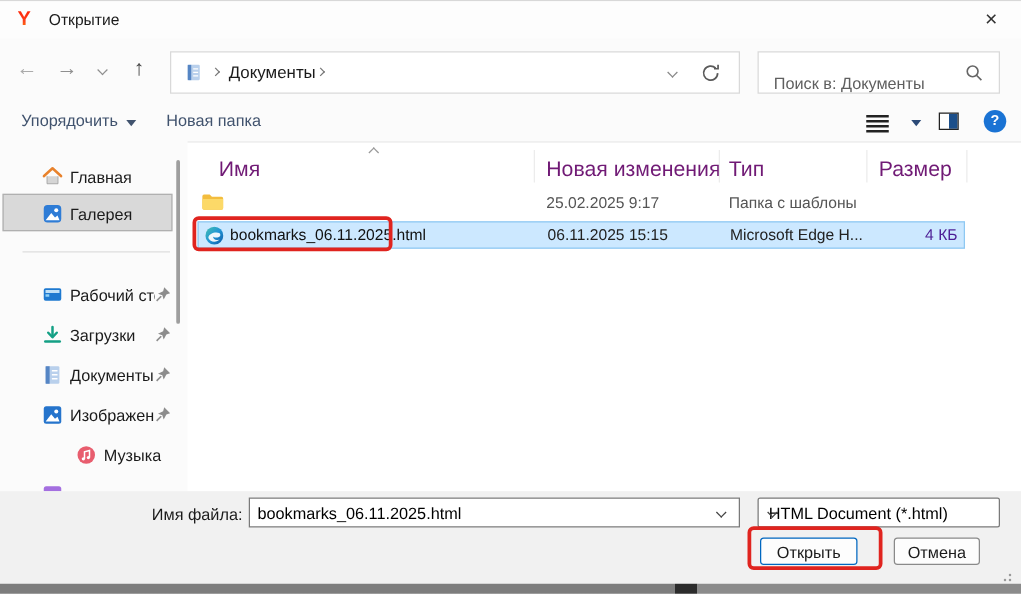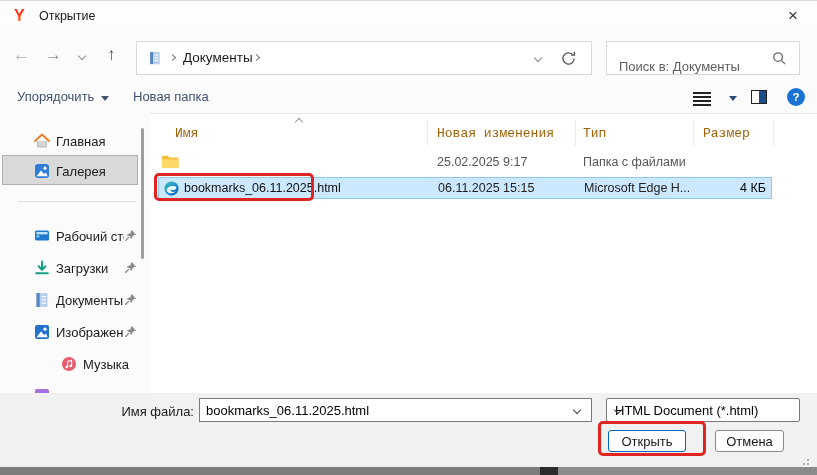--- a/index.html
+++ b/index.html
@@ -46,29 +46,29 @@
   .sidebar { position:absolute; left:0; top:0; width:148px; height:280px; }
   .sideitem { position:absolute; left:0; width:140px; height:28px; font-size:13px; color:#1b1b1b; }
   .sideitem .sicon { position:absolute; left:34px; top:6px; }
   .sideitem .slabel { position:absolute; left:56px; top:7px; white-space:nowrap; overflow:hidden; max-width:68px; }
   .sideitem .pin { position:absolute; left:124px; top:7px; }
   .sel-gallery { position:absolute; left:2px; top:42px; width:136px; height:30px; background:#d9d9d9; border:1px solid #b0b0b0; }
   .side-sep { position:absolute; left:18px; top:88px; width:118px; height:1px; background:#dedede; }
   .side-scroll { position:absolute; left:141px; top:15px; width:3px; height:131px; background:#9e9e9e; border-radius:2px; }
 
   .listpane { position:absolute; left:150px; top:0; width:667px; height:280px; background:#fff; border-top:1px solid #e5e5e5; }
-  .colhead { position:absolute; top:12px; font-size:13px; color:#a16207;font-family:Liberation Mono, monospace; }
+  .colhead { position:absolute; top:12px; font-size:17px; color:#701a75; }
   .sortcaret { position:absolute; left:146px; top:5px; color:#999; }
   .coldiv { position:absolute; top:6px; width:1px; height:26px; background:#ececec; }
   .frow { position:absolute; left:8px; width:614px; height:22px; font-size:12.5px; color:#333; }
   .frow .ficon { position:absolute; left:3px; top:2px; }
   .frow .fname { position:absolute; left:25px; top:3px; white-space:nowrap; }
   .frow .fdate { position:absolute; left:279px; top:3px; color:#555; }
   .frow .ftype { position:absolute; left:425px; top:3px; color:#555; }
-  .frow .fsize { position:absolute; right:5px; top:3px; color:#000000;margin-left:24px; }
+  .frow .fsize { position:absolute; right:5px; top:3px; color:#4c1d95;margin-left:24px; }
   .frow.selected { background:#cce8ff; border:1px solid #8ec8f2; color:#111; }
   .frow.selected .fdate,.frow.selected .ftype { color:#222; }
 
   
   .redbox { position:absolute; border:3px solid #e0241f; border-radius:5px; z-index:30; }
   .redbox1 { left:154px; top:172px; width:160px; height:28px; }
   .redbox2 { left:598px; top:420px; width:108px; height:35px; }
 
   
   .footer { position:absolute; left:0; top:392px; width:817px; height:74px; background:#f1f1f1; }
@@ -252,21 +252,21 @@
       <span class="coldiv" style="left:425px;"></span>
       <span class="coldiv" style="left:543px;"></span>
       <span class="coldiv" style="left:623px;"></span>
 
       <div class="frow" style="top:38px;">
         <svg class="ficon" width="18" height="15" viewBox="0 0 20 16">
           <path d="M1 3 a1.5 1.5 0 0 1 1.5 -1.5 h5 l2 2 h8.5 a1.5 1.5 0 0 1 1.5 1.5 v8.5 a1.5 1.5 0 0 1 -1.5 1.5 h-15.5 a1.5 1.5 0 0 1 -1.5 -1.5 z" fill="#f3bd3e"></path>
           <path d="M1 5.4 h18.5 v8.1 a1.5 1.5 0 0 1 -1.5 1.5 h-15.5 a1.5 1.5 0 0 1 -1.5 -1.5 z" fill="#fcd968"></path>
         </svg>
         <span class="fdate">25.02.2025 9:17</span>
-        <span class="ftype">Папка с файлами</span>
+        <span class="ftype">Папка с шаблоны</span>
         <span class="fsize"></span>
       </div>
 
       <div class="frow selected" style="top:63px;">
         <svg class="ficon" width="15" height="15" viewBox="0 0 20 20" style="top:3px;left:5px;">
           <defs>
             <linearGradient id="eg" x1="0" y1="0" x2="1" y2="1">
               <stop offset="0" stop-color="#45c0ae"></stop>
                 <stop offset="0.5" stop-color="#2196d6"></stop>
                 <stop offset="1" stop-color="#0d57a5"></stop>

